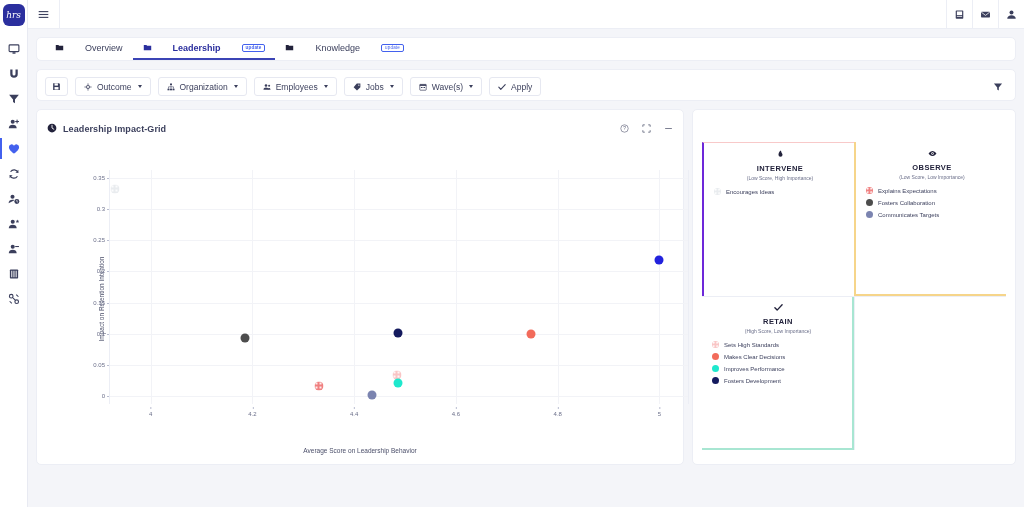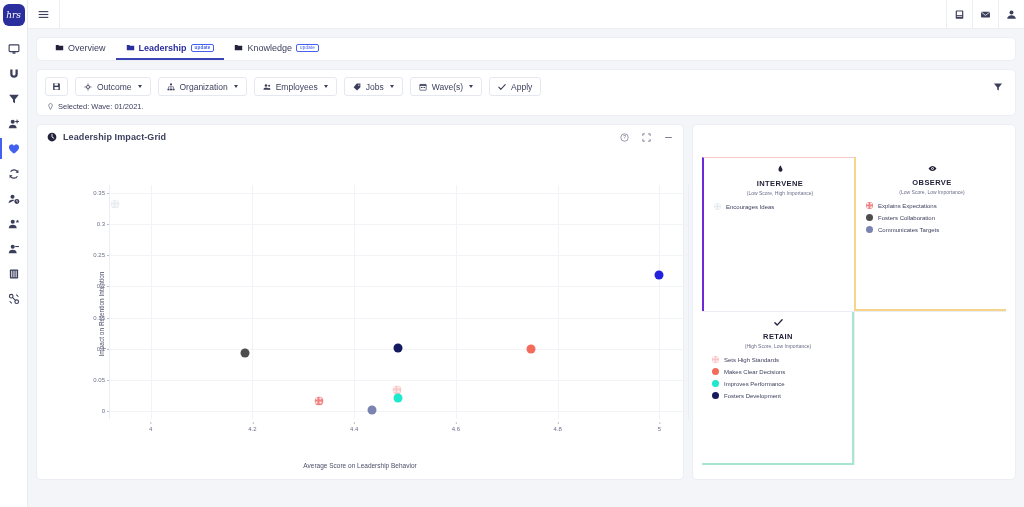--- a/index.html
+++ b/index.html
@@ -74,21 +74,21 @@
   }
 
   
   #tabstrip {
     height: 24px;
     display: flex; align-items: stretch;
     padding: 0 8px;
     margin-bottom: 8px;
   }
   .tab {
-    display: flex; align-items: center; gap: 4px;
+    display: flex; align-items: center; gap: 21px;
     padding: 0 10px;
     font-size: 9px;
     color: #3b3f5c;
     border-bottom: 2px solid transparent;
     white-space: nowrap;
   }
   .tab.active { color: #2b2f9e; font-weight: bold; border-bottom-color: #3b44b5; }
   .tab .folder { display: inline-block; }
   .tab.active .folder svg path { fill: #2b2f9e; }
   .badge-update {
@@ -131,21 +131,21 @@
     font-size: 7.5px; color: #3b3f5c;
     margin-top: 6px; padding-left: 2px;
   }
 
   
   #main { display: flex; gap: 8px; height: 356px; }
   #chart-card { width: 648px; position: relative; }
   #action-card { flex: 1; position: relative; }
 
   .card-head {
-    display: flex; align-items: center;
+    display: flex; align-items: flex-end;
     height: 24px; padding: 0 9px;
     gap: 5px;
   }
   .card-title {
     font-size: 9px; font-weight: bold; color: #3b3f5c;
     letter-spacing: .1px;
   }
   .card-head-spacer { flex: 1; }
   .head-icon {
     color: #5b5f76; display: flex; align-items: center; justify-content: center;
@@ -452,26 +452,20 @@
               <path d="M1.6 8.4l4 4.2L14.4 3.2" stroke="currentColor" stroke-width="2.2" fill="none" stroke-linecap="round" stroke-linejoin="round"></path>
             </svg>
           </span>
           <span>Apply</span>
         </div>
       </div>
     <div id="filter-corner">
       <svg width="10" height="10" viewBox="0 0 16 16">
           <path d="M1.5 2.4h13L9.3 8.6v5.1l-2.6-1.6V8.6z" fill="#3b3f5c"></path>
         </svg>
-    </div>
-    <div id="selected-line">
-      <svg width="7" height="7" viewBox="0 0 16 16">
-          <path d="M8 1.2c-2.2 0-4 1.8-4 4 0 3 4 9.6 4 9.6s4-6.6 4-9.6c0-2.2-1.8-4-4-4z" fill="none" stroke="#3b3f5c" stroke-width="1.3"></path>
-        </svg>
-      <span>Selected: Wave: 01/2021.</span>
     </div>
   </div>
 
   <div id="main">
 
     <div id="chart-card" class="card">
       <div class="card-head">
         <span class="head-icon" style="margin-left:0;">
           <svg width="10" height="10" viewBox="0 0 16 16">
               <circle cx="8" cy="8" r="7" fill="#22223b"></circle>

